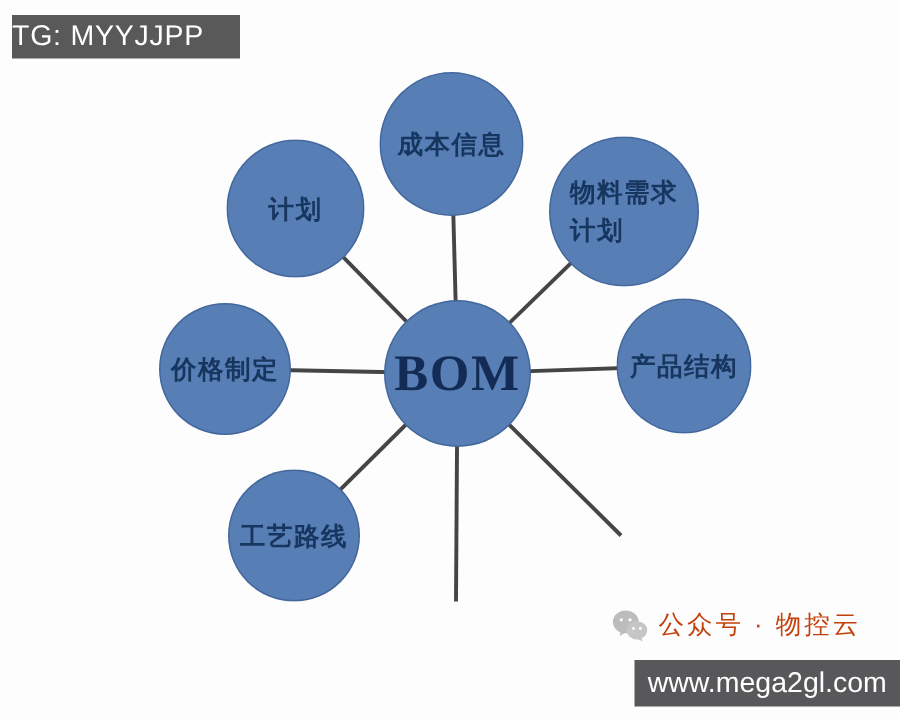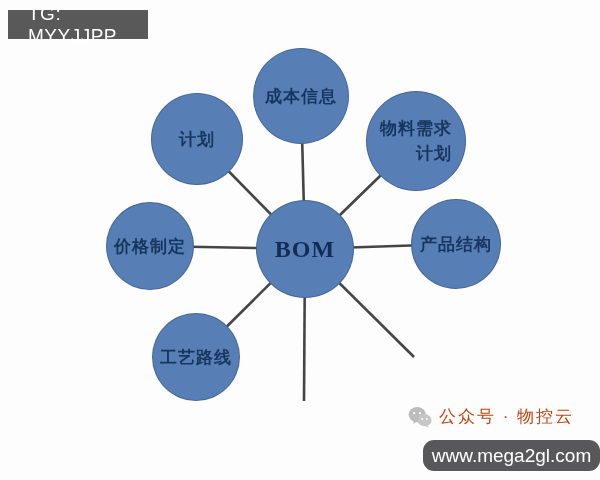--- a/index.html
+++ b/index.html
@@ -14,29 +14,29 @@
     height: 480px;
     background: #fdfdfd;
     overflow: hidden;
   }
 
   
   .tg-badge {
     position: absolute;
     left: 8px;
     top: 10px;
-    width: 140px;
+    width: 152px;
     height: 29px;
     background: #595959;
     color: #ffffff;
     font-size: 19px;
     letter-spacing: 0.5px;
     display: flex;
     align-items: center;
-    padding-left: 20px;
+    padding-left: 0;
   }
 
   
   svg.links {
     position: absolute;
     left: 0;
     top: 0;
     width: 600px;
     height: 480px;
   }
@@ -47,35 +47,35 @@
 
   
   .node {
     position: absolute;
     border-radius: 50%;
     background: #587fb5;
     border: 1px solid rgba(30, 60, 110, 0.35);
     display: flex;
     align-items: center;
     justify-content: center;
-    text-align: right;
+    text-align: left;
   }
   .node-label {
     color: #17365f;
     font-weight: bold;
     font-size: 17px;
     line-height: 25px;
     letter-spacing: 1px;
   }
   .node-label span { display: block; }
 
   .node.center { left: 256px; top: 200px; width: 98px; height: 98px; }
   .node.center .node-label {
     font-family: "Liberation Serif", "DejaVu Serif", serif;
-    font-size: 24px;
+    font-size: 34px;
     letter-spacing: 1px;
     color: #122c55;
   }
   .node.n0 { left: 253px; top: 48px;  width: 96px;  height: 96px; }  
   .node.n1 { left: 366px; top: 91px;  width: 100px; height: 100px; } 
   .node.n2 { left: 411px; top: 199px; width: 90px;  height: 90px; }  
   .node.n3 { left: 367px; top: 310px; width: 94px;  height: 94px; }  
   .node.n4 { left: 258px; top: 355px; width: 92px;  height: 92px; }  
   .node.n5 { left: 152px; top: 313px; width: 88px;  height: 88px; }  
   .node.n6 { left: 106px; top: 202px; width: 88px;  height: 88px; }  
@@ -104,21 +104,20 @@
     left: 423px;
     top: 440px;
     width: 177px;
     height: 31px;
     background: #58585a;
     color: #ffffff;
     font-size: 19px;
     display: flex;
     align-items: center;
     justify-content: center;
-    border-radius: 11px;
   }
 </style>
 </head>
 <body>
 
 <div class="canvas">
 
   <svg class="links" viewBox="0 0 600 480">
     <line x1="305" y1="249" x2="301" y2="96"></line>
     <line x1="305" y1="249" x2="416" y2="141"></line>

